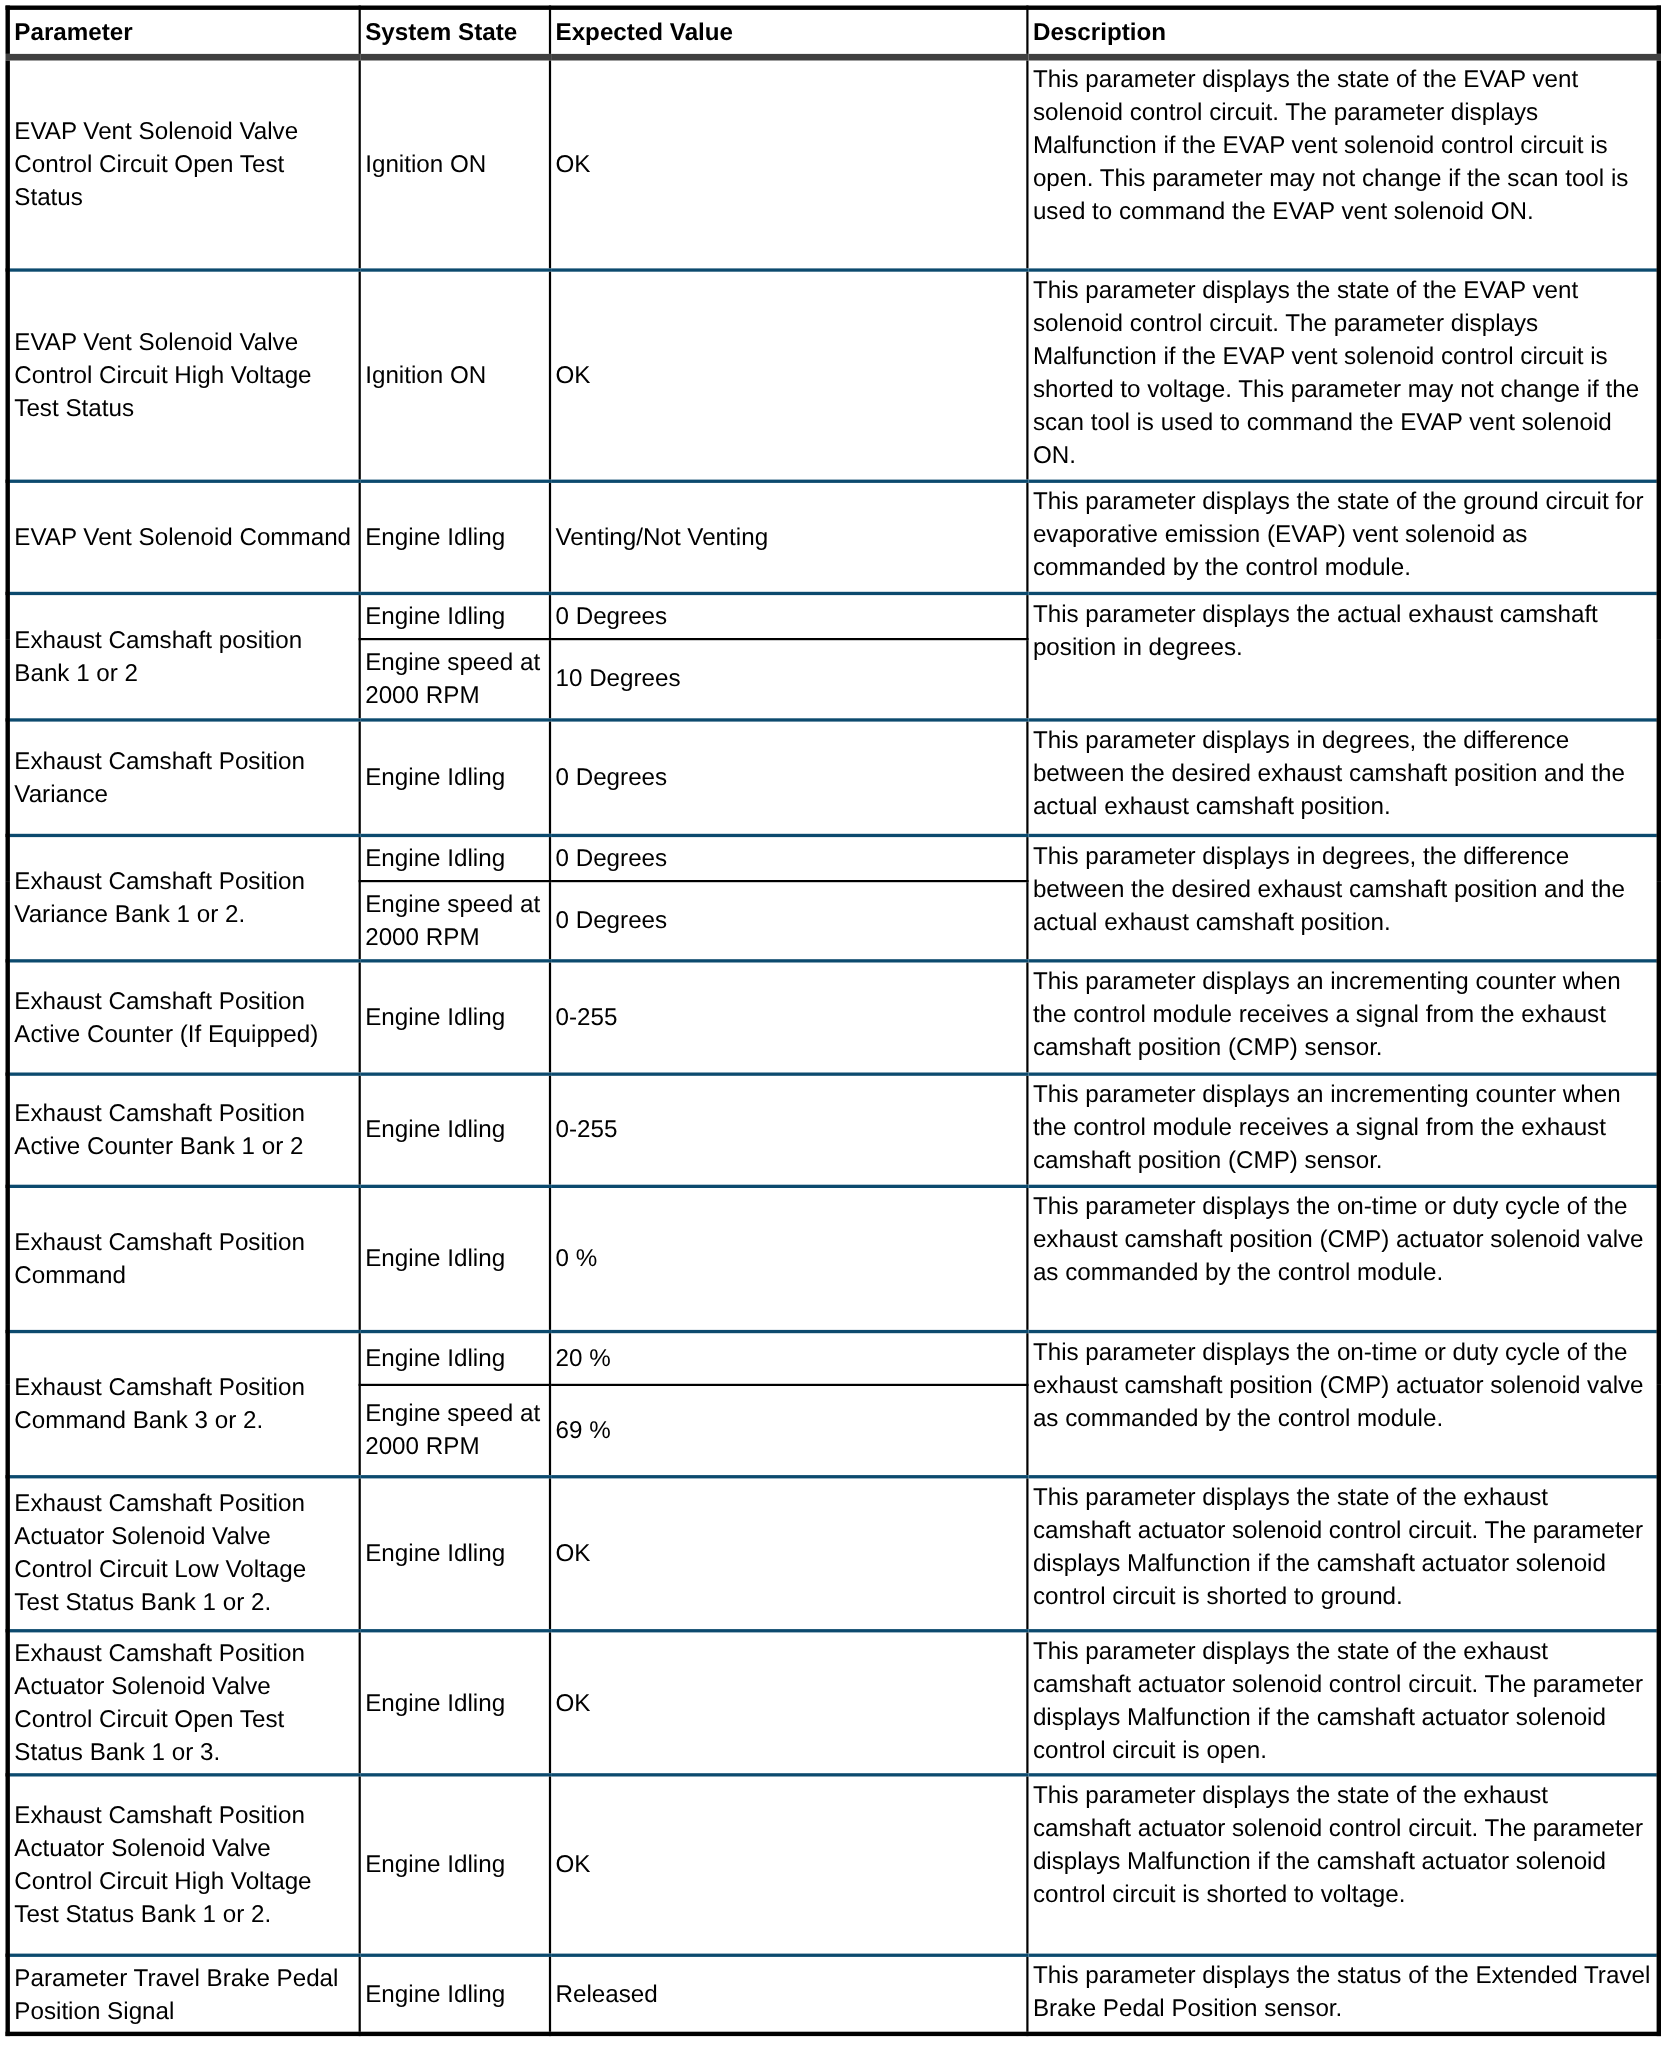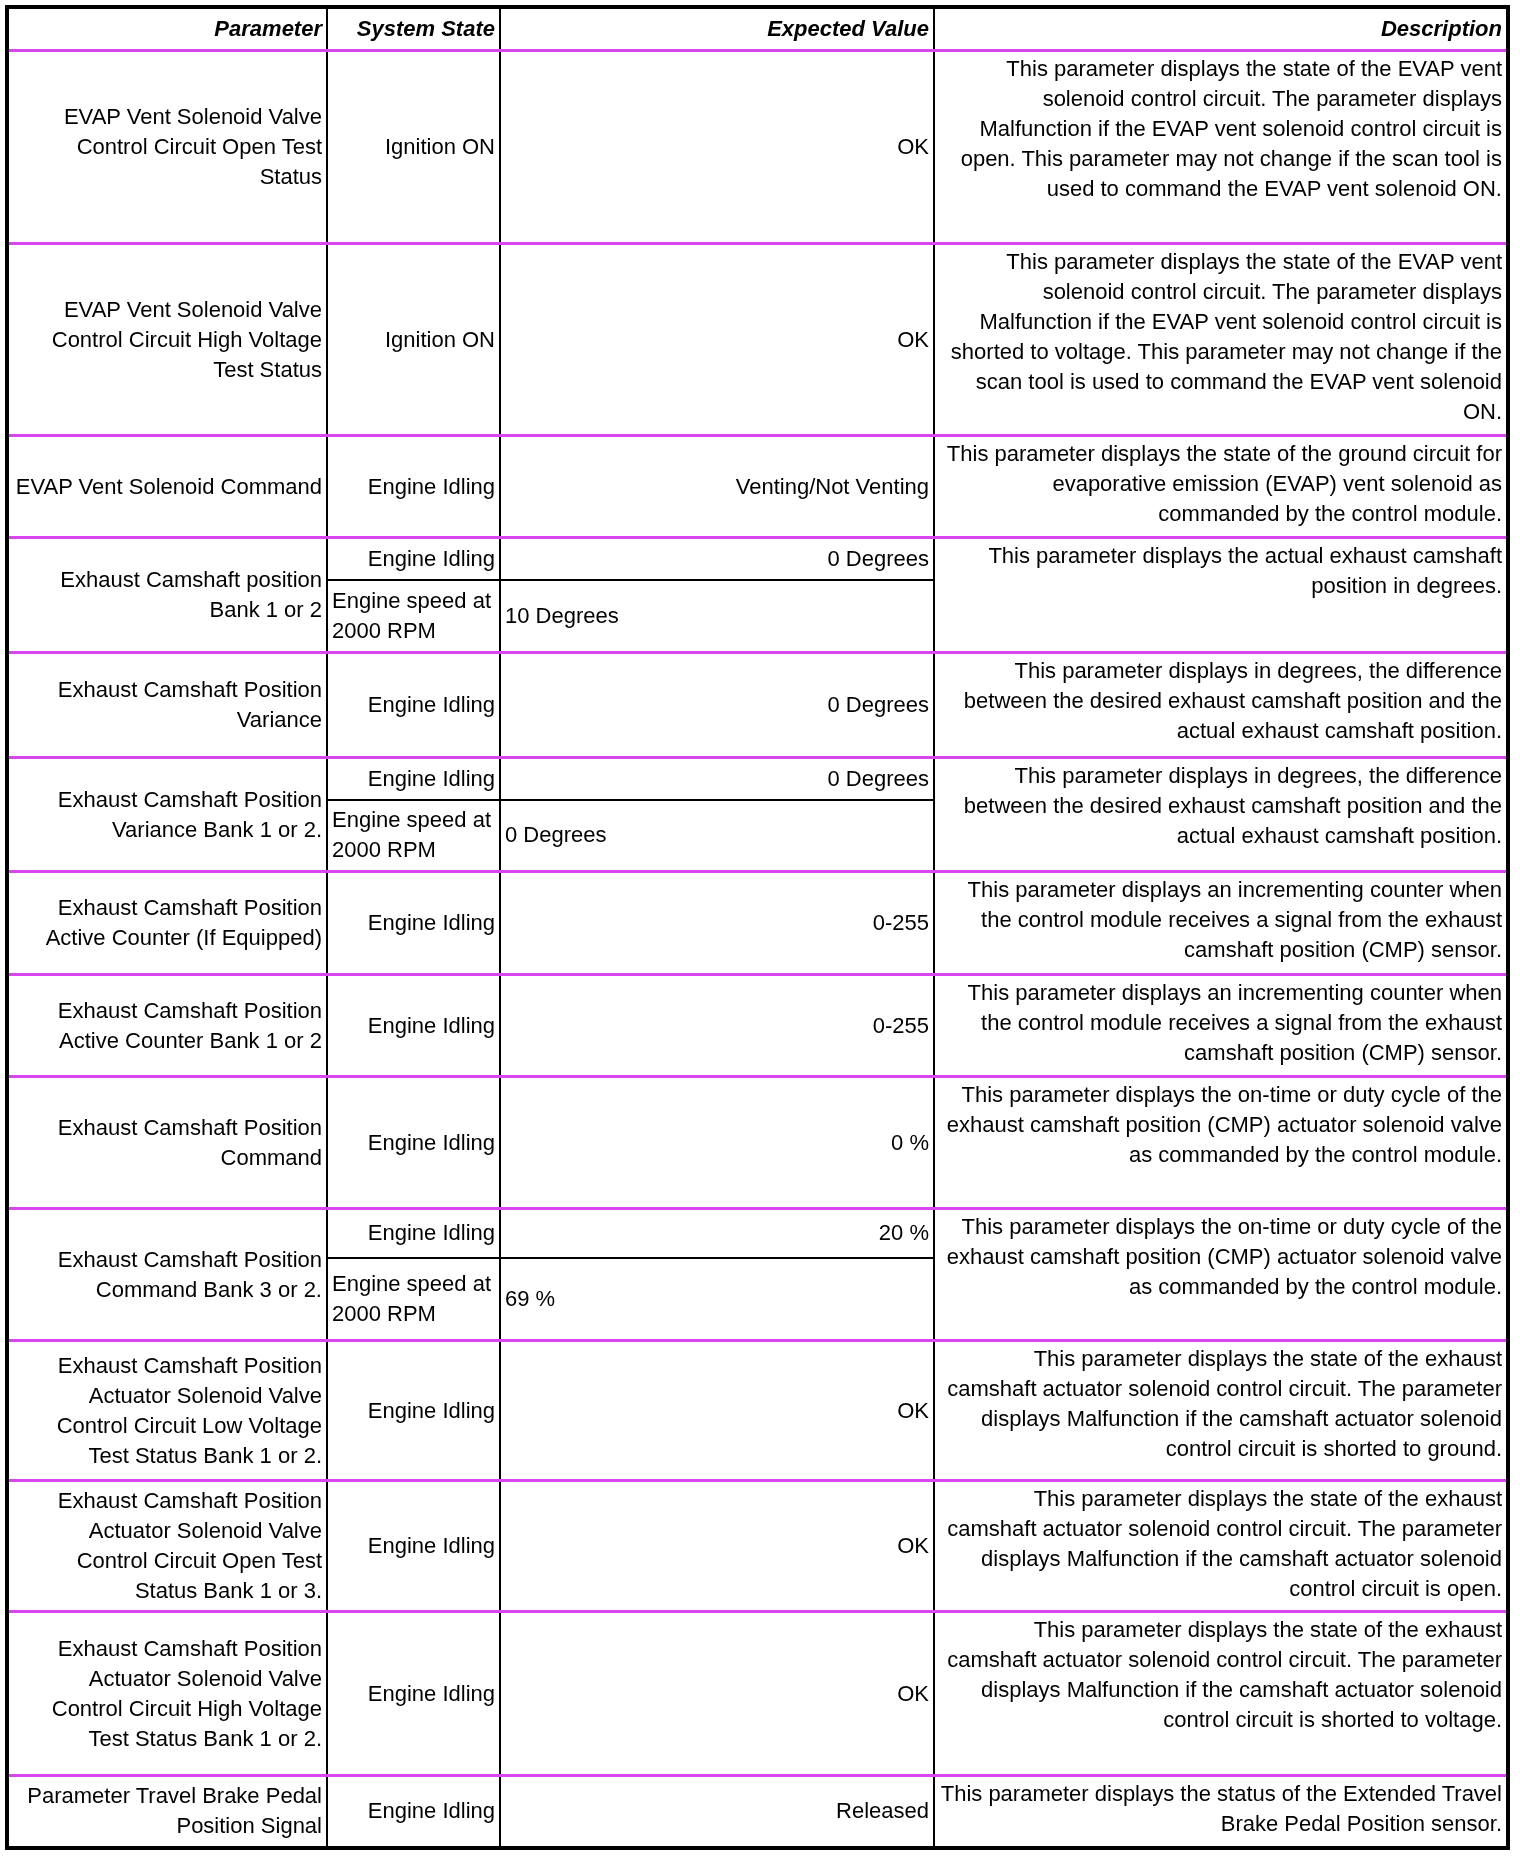--- a/index.html
+++ b/index.html
@@ -17,28 +17,27 @@
   }
   .doc-table td, .doc-table th {
     border: 2px solid #000;
     padding: 0 4px;
     vertical-align: middle;
     text-align: left;
     overflow: hidden;
   }
   .doc-table th {
     font-weight: bold;
-    text-align: right;
+    text-align: left;
     height: 40px;
     font-size: 22px;
-    border-bottom: 2px solid #404040;
-    font-style: italic;
+    border-bottom: 6px solid #404040;
   }
   .doc-table td.desc { vertical-align: top; padding-top: 2px; }
-  .doc-table tr.major > td { border-top: 3px solid #d946ef; text-align: right; }
+  .doc-table tr.major > td { border-top: 3px solid #0c4a6e; }
   col.c-param { width: 320px; }
   col.c-state { width: 173px; }
   col.c-value { width: 434px; }
   col.c-desc  { width: 574px; }
 </style>
 </head>
 <body>
 
 <table class="doc-table">
   <colgroup>

